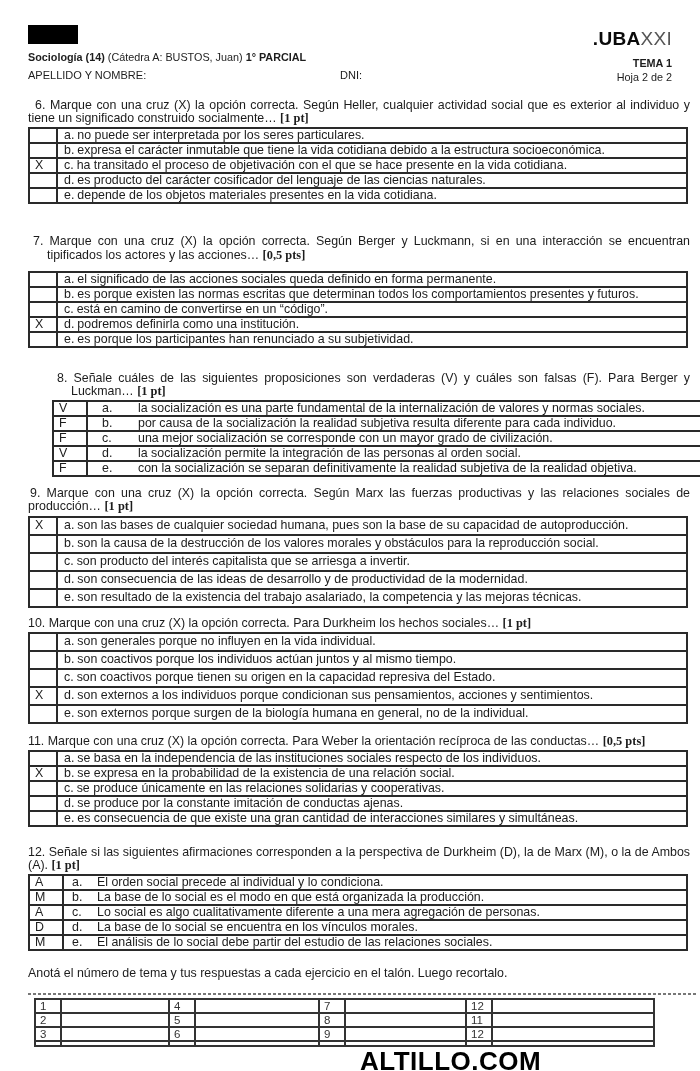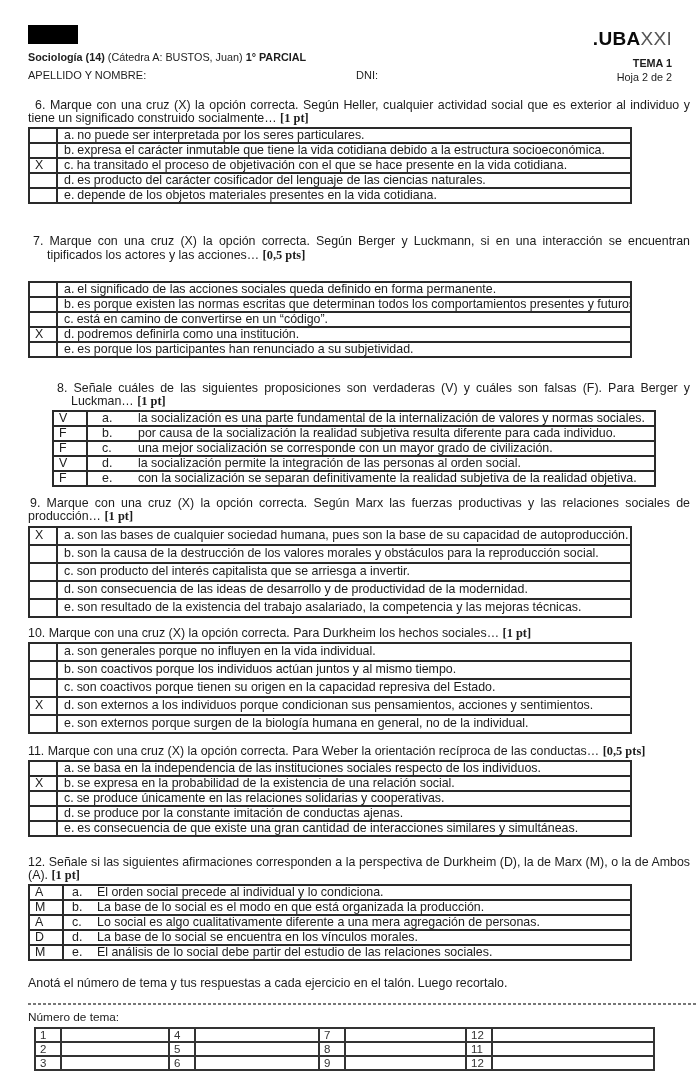--- a/index.html
+++ b/index.html
@@ -14,34 +14,34 @@
   .hdr{position:relative;}
   .logo-box{width:50px;height:19px;background:#000;}
   .brand{position:absolute;top:3px;right:18px;font-size:19px;letter-spacing:.3px;}
   .brand .uba{font-weight:bold;color:#0a0a0a;}
   .brand .xxi{font-weight:400;color:#555;}
   .course-line{margin-top:7px;font-size:10.8px;color:#1d1d1d;}
   .course-line .b{font-weight:bold;}
   .meta-right{position:absolute;top:31px;right:18px;text-align:right;font-size:10.8px;line-height:1.3;color:#1d1d1d;}
   .meta-right .tema{font-weight:bold;}
   .id-line{margin-top:6px;font-size:11px;position:relative;height:13px;color:#1d1d1d;}
-  .id-line .dni{position:absolute;left:328px;top:0;}
+  .id-line .dni{position:absolute;left:312px;top:0;}
 
   
   .q{font-size:12.4px;line-height:13.2px;text-align:justify;color:#1c1c1c;margin:0;}
   .q .qpts{font-weight:bold;font-family:Liberation Serif, serif;}
   .ind6{text-indent:7px;}
   .hang{padding-left:19px;text-indent:-14px;}
   .ind2{text-indent:2px;}
   .sec6{margin-top:17px;} .sec7{margin-top:31px;} .sec8{margin-top:24px;padding-left:24px;}
   .sec9{margin-top:10px;} .sec10{margin-top:9px;} .sec11{margin-top:11px;}
   .sec12{margin-top:19px;}
 
-  table.opt-table{border-collapse:collapse;table-layout:fixed;width:604px;margin-top:2px;}
-  .sec7 table.opt-table{margin-top:19px;border-radius:6px;}
+  table.opt-table{border-collapse:collapse;table-layout:fixed;width:660px;margin-top:2px;}
+  .sec7 table.opt-table{margin-top:9px;border-radius:6px;}
   .opt-table td{border:2px solid #2a2a2a;font-size:12.4px;line-height:13px;height:12.5px;
     padding:0 2px;overflow:hidden;white-space:nowrap;color:#1c1c1c;}
   .opt-table td.mark{padding-left:5px;}
   .opt-table col.c-mark{width:28px;}
   .opt-table.wmark col.c-mark{width:34px;}
   .opt-table td.opt{padding-left:6px;}
   .opt-table.taller td{height:16px;}
   .letter{margin-right:3px;}
   .spread8 .letter{display:inline-block;width:44px;text-indent:8px;margin:0;}
   .spread12 .letter{display:inline-block;width:27px;text-indent:2px;margin:0;}
@@ -324,21 +324,20 @@
   <tr>
     <td class="mark">M</td>
     <td class="opt"><span class="letter">e.</span><span>El análisis de lo social debe partir del estudio de las relaciones sociales.</span></td>
   </tr>
 </tbody>
       </table>
   </section>
 
   <p class="instruction">Anotá el número de tema y tus respuestas a cada ejercicio en el talón. Luego recortalo.</p>
   <div class="cutline"></div>
-  <div class="tema-line">Número de tema:</div>
 
   <table class="answer-grid">
     <colgroup>
         <col style="width:26px">
         <col style="width:108px">
         <col style="width:26px">
         <col style="width:124px">
         <col style="width:26px">
         <col style="width:121px">
         <col style="width:26px">

